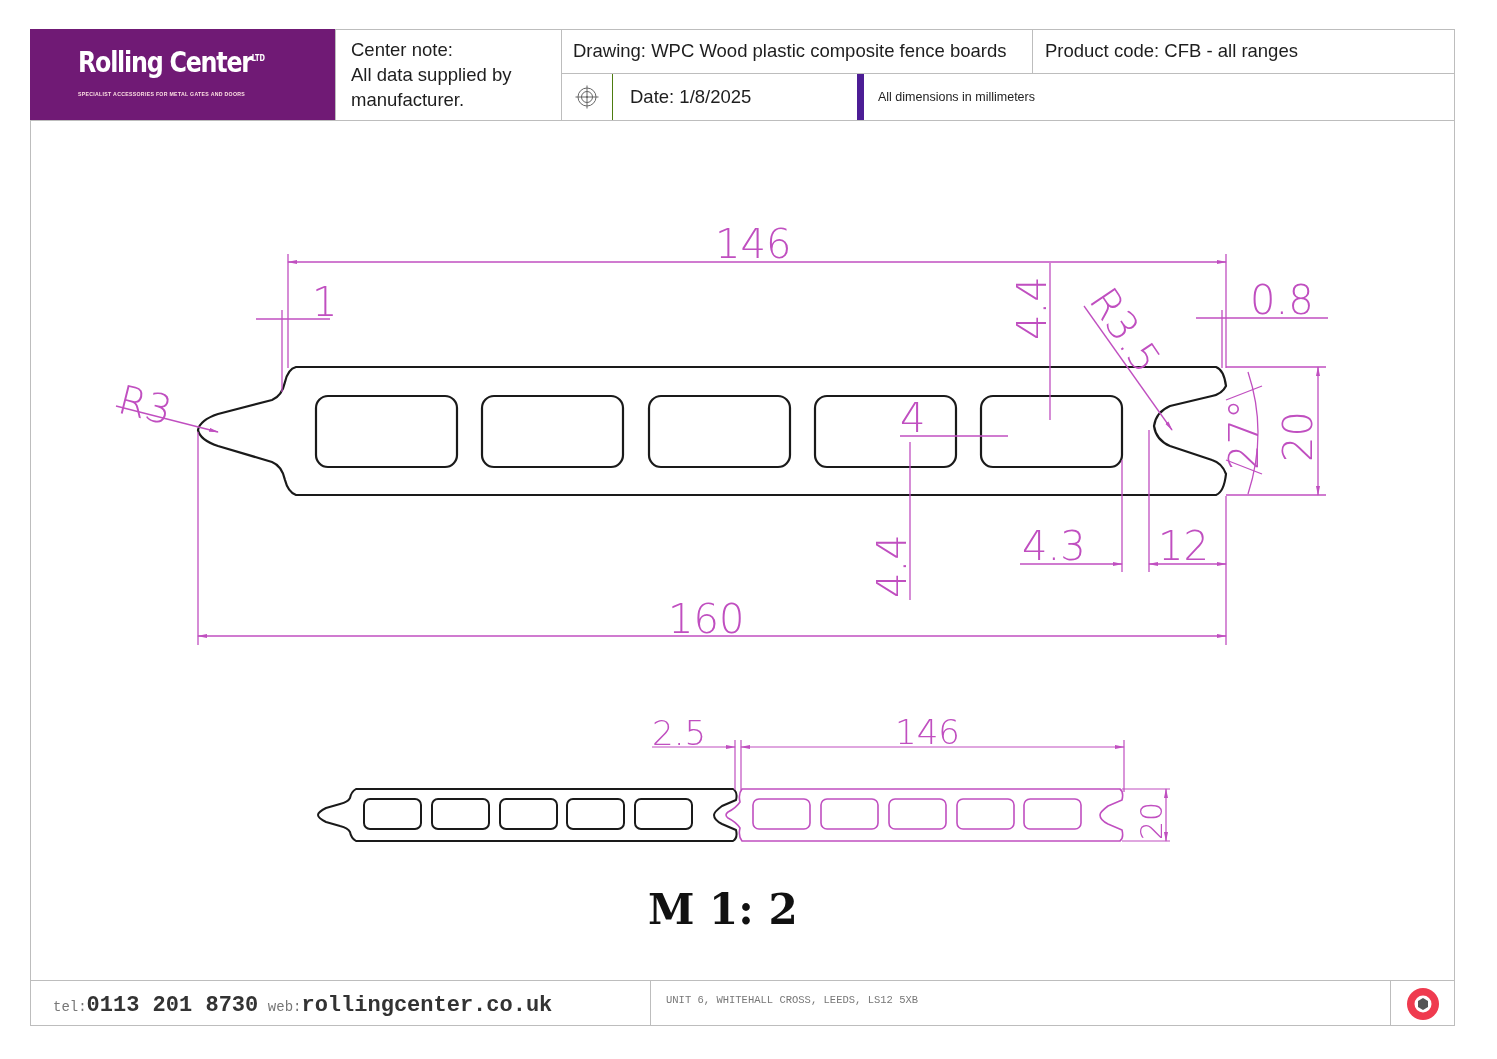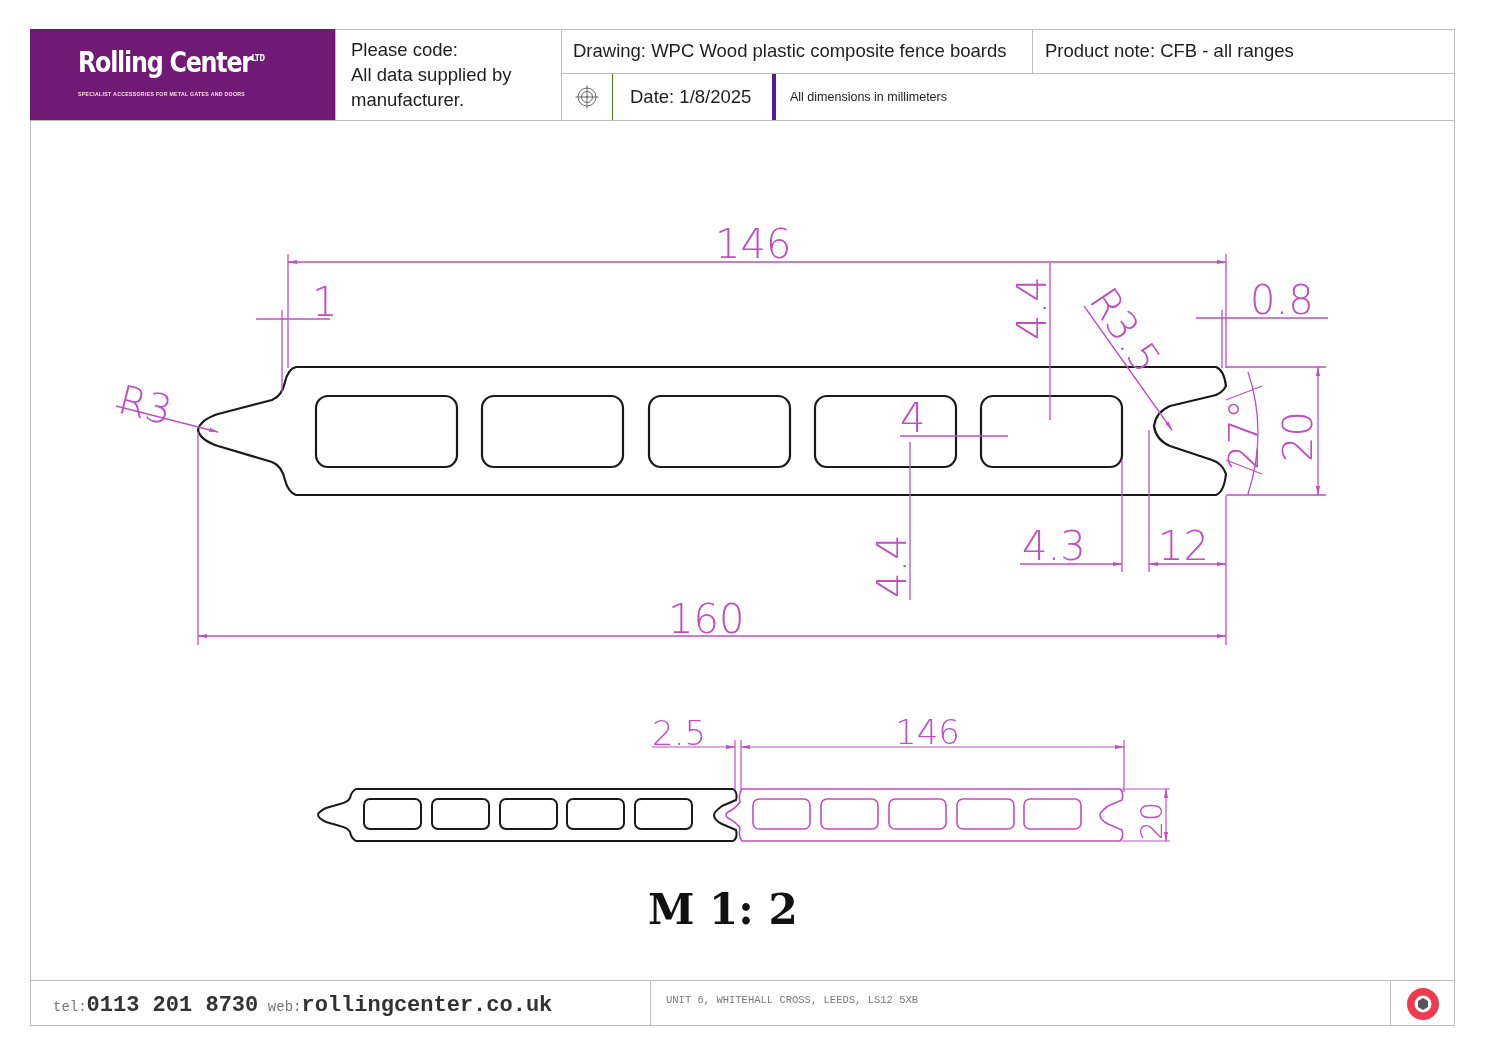--- a/index.html
+++ b/index.html
@@ -9,21 +9,21 @@
   .logo-cell { position: absolute; left: 0; top: 0; width: 305px; height: 91px; background: #701a75; }
   .logo-title { position: absolute; left: 48px; top: 16px; color: #fff; font-family: "DejaVu Sans", sans-serif; font-weight: bold; font-size: 29px; letter-spacing: -1.5px; transform: scaleX(0.82); transform-origin: left top; }
   .logo-tm { font-size: 8px; vertical-align: super; letter-spacing: 0; }
   .logo-tagline { position: absolute; left: 48px; top: 62px; color: #fde0e3; font-family: "Liberation Sans", sans-serif; font-size: 5.2px; font-weight: bold; letter-spacing: 0.3px; }
   .note-cell { position: absolute; left: 305px; top: 0; width: 226px; height: 91px; border-left: 1px solid #bdbdbd; box-sizing: border-box; padding: 8px 0 0 15px; font-family: "Liberation Sans", sans-serif; font-size: 18.5px; line-height: 25px; color: #1e1e1e; }
   .note-cell div { white-space: nowrap; }
   .drawing-cell { position: absolute; left: 531px; top: 0; width: 471px; height: 45px; border-left: 1px solid #bdbdbd; border-bottom: 1px solid #bdbdbd; box-sizing: border-box; padding: 11px 0 0 11px; font-family: "Liberation Sans", sans-serif; font-size: 18.5px; color: #1e1e1e; white-space: nowrap; }
   .product-cell { position: absolute; left: 1002px; top: 0; width: 423px; height: 45px; border-left: 1px solid #bdbdbd; border-bottom: 1px solid #bdbdbd; box-sizing: border-box; padding: 11px 0 0 12px; font-family: "Liberation Sans", sans-serif; font-size: 18.5px; color: #1e1e1e; white-space: nowrap; }
   .icon-cell { position: absolute; left: 531px; top: 45px; width: 51px; height: 46px; border-left: 1px solid #bdbdbd; box-sizing: border-box; display: flex; align-items: center; justify-content: center; }
   .date-cell { position: absolute; left: 582px; top: 45px; width: 207px; height: 46px; border-left: 1px solid #4d7c0f; box-sizing: border-box; padding: 12px 0 0 17px; font-family: "Liberation Sans", sans-serif; font-size: 18.5px; color: #1e1e1e; white-space: nowrap; }
-  .dims-cell { position: absolute; left: 742px; top: 45px; width: 213px; height: 46px; border-left: 4px solid #4c1d95; box-sizing: border-box; padding: 16px 0 0 14px; font-family: "Liberation Sans", sans-serif; font-size: 12.5px; color: #1e1e1e; white-space: nowrap; }
+  .dims-cell { position: absolute; left: 827px; top: 45px; width: 213px; height: 46px; border-left: 7px solid #4c1d95; box-sizing: border-box; padding: 16px 0 0 14px; font-family: "Liberation Sans", sans-serif; font-size: 12.5px; color: #1e1e1e; white-space: nowrap; }
   .see-cell { position: absolute; left: 1002px; top: 45px; width: 423px; height: 46px; border-left: 1px solid #bdbdbd; box-sizing: border-box; padding: 16px 0 0 14px; font-family: "Liberation Sans", sans-serif; font-size: 12.5px; color: #1e1e1e; white-space: nowrap; }
   .drawing-area { position: absolute; left: 31px; top: 121px; width: 1423px; height: 859px; }
   .footer { position: absolute; left: 30px; top: 980px; width: 1425px; height: 46px; border-top: 1px solid #bdbdbd; box-sizing: border-box; }
   .contact-cell { position: absolute; left: 0; top: 0; width: 620px; height: 45px; padding: 12px 0 0 23px; box-sizing: border-box; font-family: "Liberation Mono", monospace; white-space: nowrap; }
   .contact-small { font-size: 14px; color: #777; margin-top: 36px; }
   .contact-big { font-size: 22px; font-weight: bold; color: #333; }
   .address-cell { position: absolute; left: 620px; top: 0; width: 740px; height: 45px; border-left: 1px solid #bdbdbd; box-sizing: border-box; padding: 13px 0 0 15px; font-family: "Liberation Mono", monospace; font-size: 10.5px; color: #777; white-space: nowrap; }
   .badge-cell { position: absolute; left: 1360px; top: 0; width: 65px; height: 45px; border-left: 1px solid #bdbdbd; box-sizing: border-box; display: flex; align-items: center; justify-content: center; }
   svg text { font-family: "DejaVu Sans", sans-serif; }
 </style>
@@ -31,26 +31,26 @@
 <body>
 
 <div class="frame"></div>
 
 <div class="header">
   <div class="logo-cell">
     <div class="logo-title"><span>Rolling Center</span><span class="logo-tm">LTD</span></div>
     <div class="logo-tagline">SPECIALIST ACCESSORIES FOR METAL GATES AND DOORS</div>
   </div>
   <div class="note-cell">
-    <div>Please code:</div>
+    <div>Center note:</div>
     <div>All data supplied by</div>
     <div>manufacturer.</div>
   </div>
   <div class="drawing-cell">Drawing: WPC Wood plastic composite fence boards</div>
-  <div class="product-cell">Product note:  CFB - all ranges</div>
+  <div class="product-cell">Product code:  CFB - all ranges</div>
   <div class="icon-cell">
     <svg width="24" height="24" viewBox="0 0 24 24">
       <circle cx="12" cy="12" r="9" fill="none" stroke="#666" stroke-width="1"></circle>
       <circle cx="12" cy="12" r="5.5" fill="none" stroke="#666" stroke-width="1"></circle>
       <line x1="12" y1="0.5" x2="12" y2="23.5" stroke="#666" stroke-width="1"></line>
       <line x1="0.5" y1="12" x2="23.5" y2="12" stroke="#666" stroke-width="1"></line>
       <circle cx="12" cy="12" r="1" fill="#666"></circle>
     </svg>
   </div>
   <div class="date-cell">Date: 1/8/2025</div>

